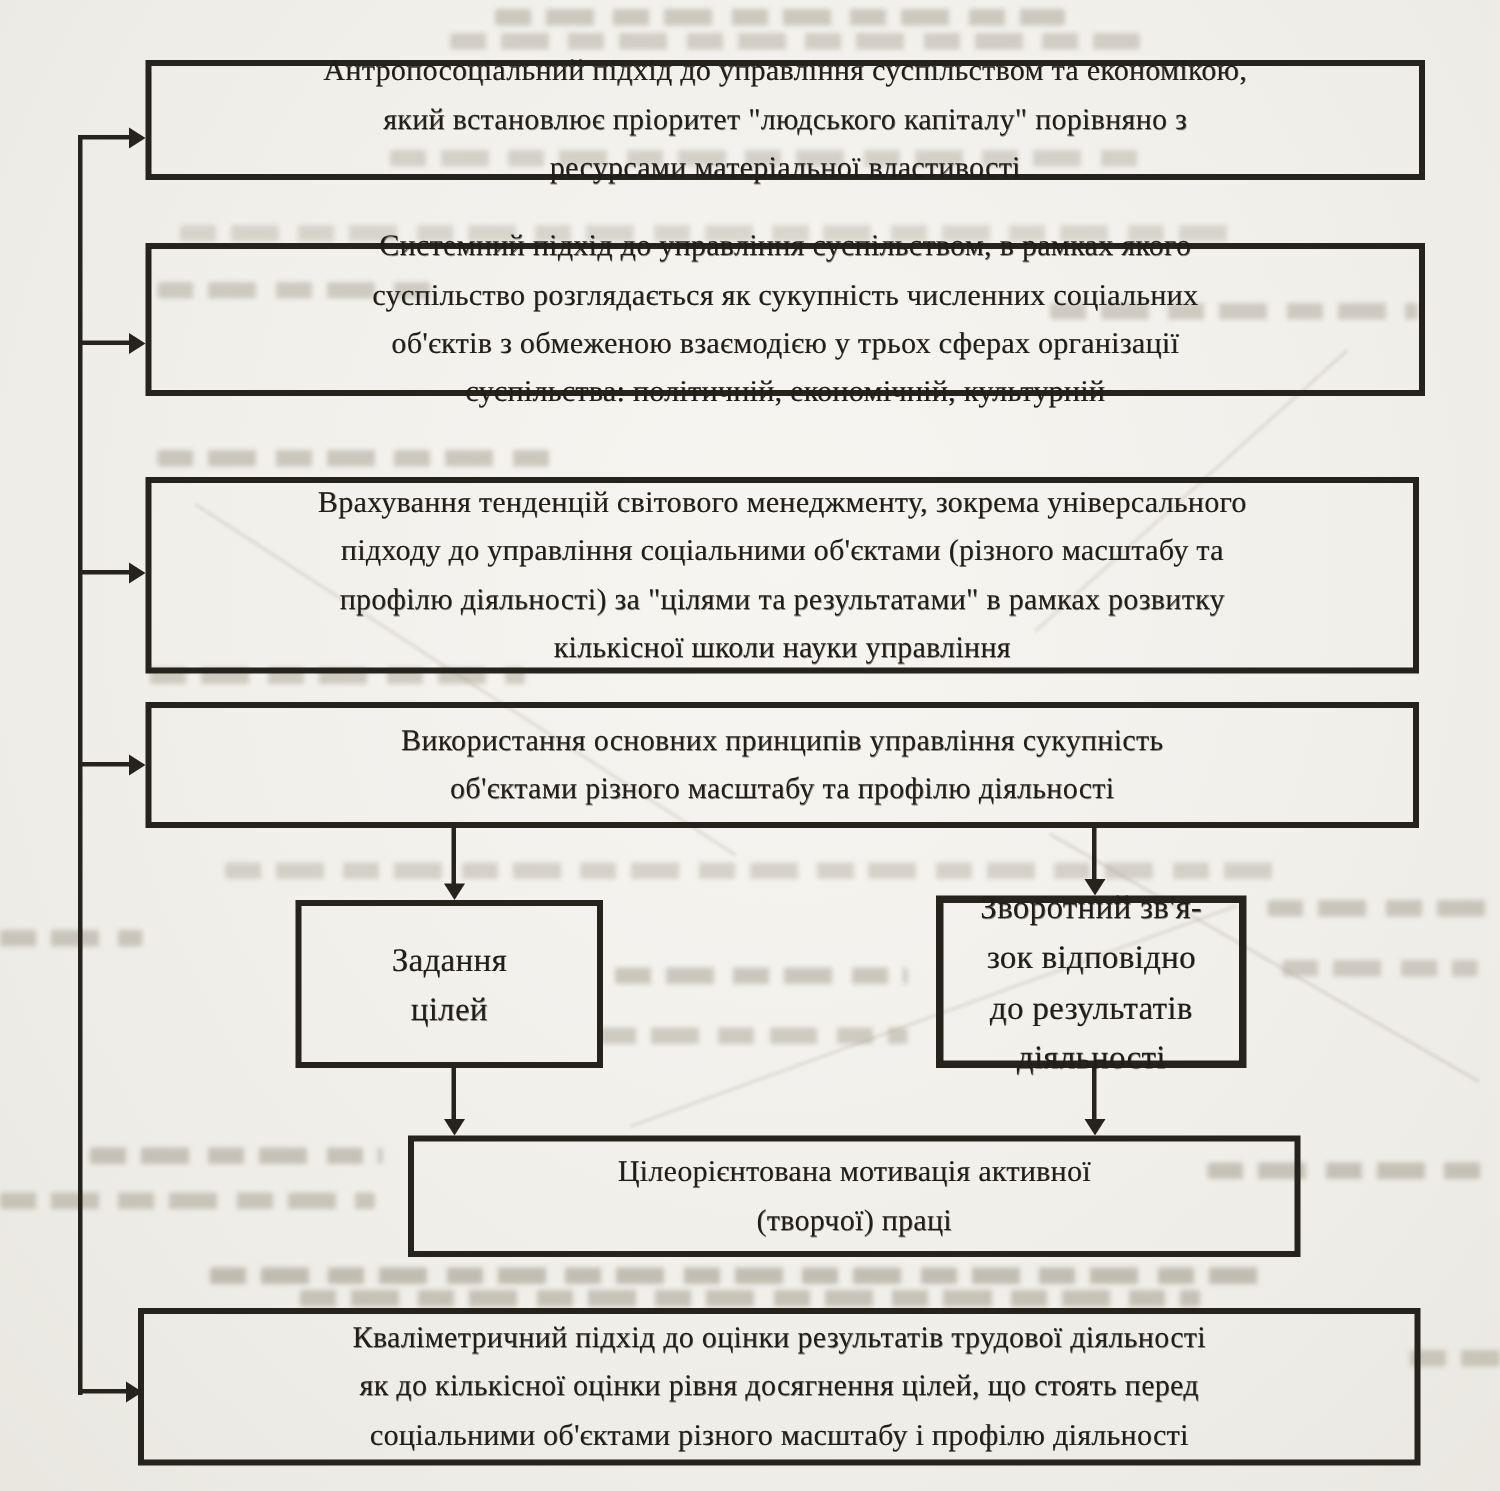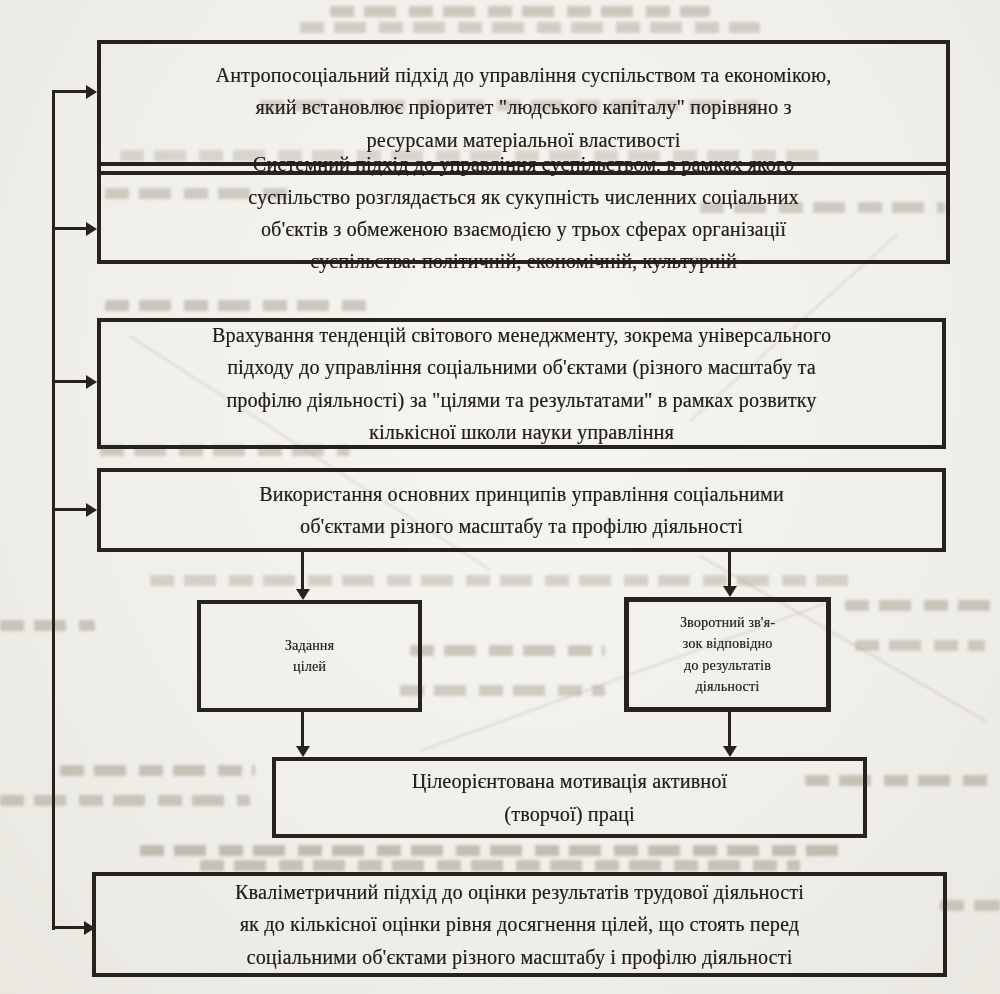--- a/index.html
+++ b/index.html
@@ -17,21 +17,21 @@
   .fbox {
     position: absolute;
     border: 4px solid #26221c;
     display: flex; align-items: center; justify-content: center;
     text-align: center;
     z-index: 3;
     background: transparent;
   }
   .btxt { white-space: pre-line; text-shadow: 0.4px 0.4px 0 rgba(33,30,25,.5); }
   .big   { font-size: 20px; line-height: 1.62; letter-spacing: .2px; }
-  .small { font-size: 14px; line-height: 1.52; letter-spacing: .2px; }
+  .small { font-size: 22px; line-height: 1.52; letter-spacing: .2px; }
   
   .trunk { position: absolute; background: #26221c; z-index: 2; }
   .harrow { position: absolute; height: 14px; z-index: 2; }
   .harrow .shaft { position: absolute; left: 0; right: 8px; top: 5px; height: 3px; background: #26221c; }
   .harrow .head  { position: absolute; right: 0; top: 0; width: 0; height: 0;
                    border-top: 7px solid transparent; border-bottom: 7px solid transparent;
                    border-left: 11px solid #26221c; }
   .varrow { position: absolute; width: 14px; z-index: 2; }
   .varrow .shaft { position: absolute; top: 0; bottom: 8px; left: 5px; width: 3px; background: #26221c; }
   .varrow .head  { position: absolute; bottom: 0; left: 0; width: 0; height: 0;
@@ -114,46 +114,46 @@
   </div>
   <div class="varrow" style="left:296px;top:712px;height:45px">
     <span class="shaft"></span>
     <span class="head"></span>
   </div>
   <div class="varrow" style="left:723px;top:710px;height:47px">
     <span class="shaft"></span>
     <span class="head"></span>
   </div>
 
-  <div class="fbox" style="left:97px;top:40px;width:853px;height:135px;padding:15px 24px">
+  <div class="fbox" style="left:97px;top:40px;width:853px;height:80px;padding:15px 24px">
     <span class="btxt big">Антропосоціальний підхід до управління суспільством та економікою,
 який встановлює пріоритет "людського капіталу" порівняно з
 ресурсами матеріальної властивості</span>
   </div>
 
   <div class="fbox" style="left:97px;top:162px;width:853px;height:102px;padding:0 24px">
     <span class="btxt big">Системний підхід до управління суспільством, в рамках якого
 суспільство розглядається як сукупність численних соціальних
 об'єктів з обмеженою взаємодією у трьох сферах організації
 суспільства: політичній, економічній, культурній</span>
   </div>
 
   <div class="fbox" style="left:97px;top:318px;width:849px;height:131px;padding:0 10px">
     <span class="btxt big">Врахування тенденцій світового менеджменту, зокрема універсального
 підходу до управління соціальними об'єктами (різного масштабу та
 профілю діяльності) за "цілями та результатами" в рамках розвитку
 кількісної школи науки управління</span>
   </div>
 
   <div class="fbox" style="left:97px;top:468px;width:849px;height:84px;padding:0 24px">
-    <span class="btxt big">Використання основних принципів управління соціальними
+    <span class="btxt big">Використання основних принципів управління сукупність
 об'єктами різного масштабу та профілю діяльності</span>
   </div>
 
-  <div class="fbox" style="left:197px;top:600px;width:225px;height:112px;padding:0 8px">
+  <div class="fbox" style="left:197px;top:600px;width:205px;height:112px;padding:0 8px">
     <span class="btxt small">Задання
 цілей</span>
   </div>
 
   <div class="fbox" style="left:624px;top:597px;width:207px;height:115px;padding:0 6px;border-width:5px">
     <span class="btxt small">Зворотний зв'я-
 зок відповідно
 до результатів
 діяльності</span>
   </div>

